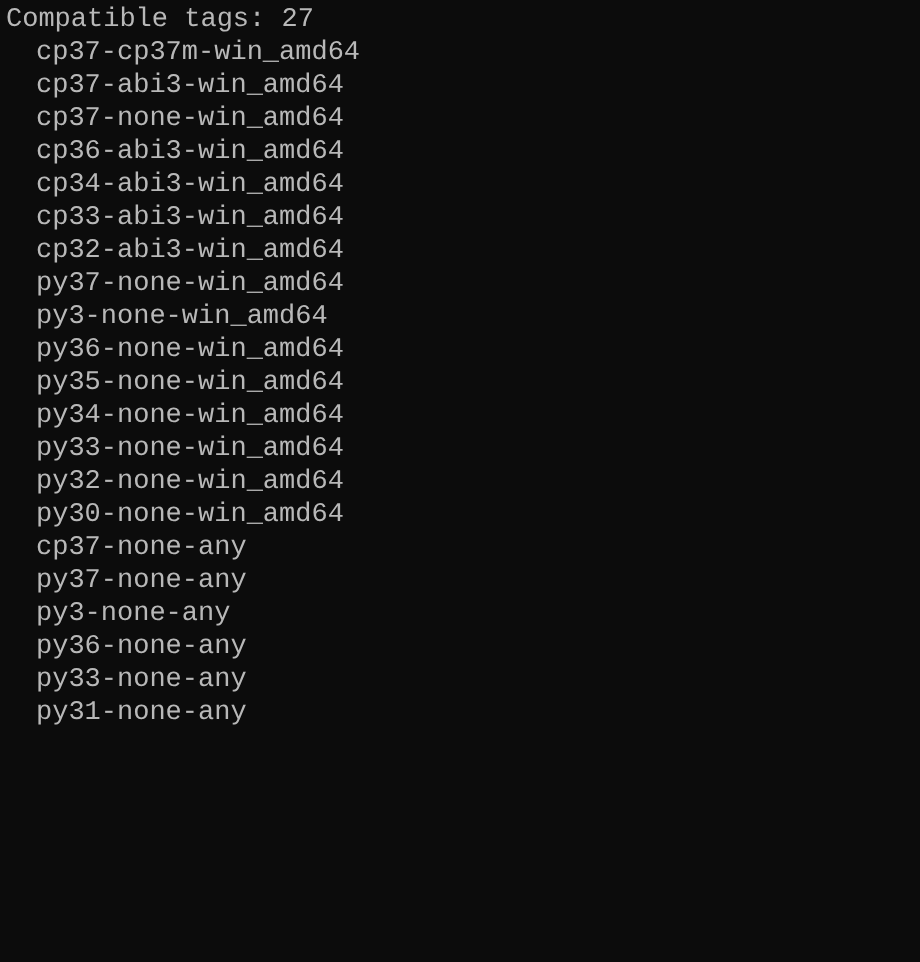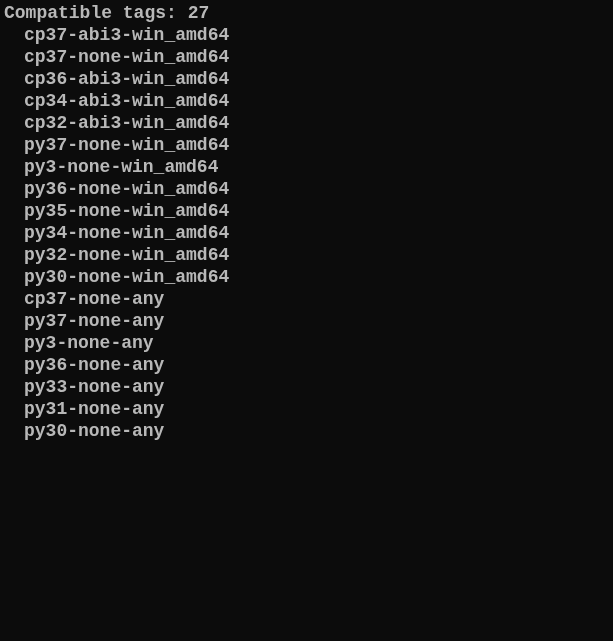--- a/index.html
+++ b/index.html
@@ -1,19 +1,18 @@
 <!DOCTYPE html>
 <html><head>
   <meta charset="utf-8">
   <style>
     * {
       margin: 0;
       padding: 0;
       box-sizing: border-box;
-      font-weight: bold;
     }
     body {
       background: #0c0c0c;
       width: 613px;
       height: 641px;
       font-family: 'NSimSun', 'SimSun', 'Consolas', 'Courier New', monospace;
       font-size: 18px;
       line-height: 22px;
       color: #b8b8b8;
       padding: 2px 0 0 4px;
@@ -25,32 +24,34 @@
     .tag-line {
       white-space: pre;
       padding-left: 20px;
     }
   </style>
 </head>
 <body>
 
 <div class="header-line"><span>Compatible tags:</span> <span>27</span></div>
 <div id="tags-container">
+    <div class="tag-line">cp37-cp37m-win_amd64</div>
     <div class="tag-line">cp37-abi3-win_amd64</div>
     <div class="tag-line">cp37-none-win_amd64</div>
     <div class="tag-line">cp36-abi3-win_amd64</div>
     <div class="tag-line">cp34-abi3-win_amd64</div>
+    <div class="tag-line">cp33-abi3-win_amd64</div>
     <div class="tag-line">cp32-abi3-win_amd64</div>
     <div class="tag-line">py37-none-win_amd64</div>
     <div class="tag-line">py3-none-win_amd64</div>
     <div class="tag-line">py36-none-win_amd64</div>
     <div class="tag-line">py35-none-win_amd64</div>
     <div class="tag-line">py34-none-win_amd64</div>
+    <div class="tag-line">py33-none-win_amd64</div>
     <div class="tag-line">py32-none-win_amd64</div>
     <div class="tag-line">py30-none-win_amd64</div>
     <div class="tag-line">cp37-none-any</div>
     <div class="tag-line">py37-none-any</div>
     <div class="tag-line">py3-none-any</div>
     <div class="tag-line">py36-none-any</div>
     <div class="tag-line">py33-none-any</div>
     <div class="tag-line">py31-none-any</div>
-    <div class="tag-line">py30-none-any</div>
   </div>
 
 </body></html>

